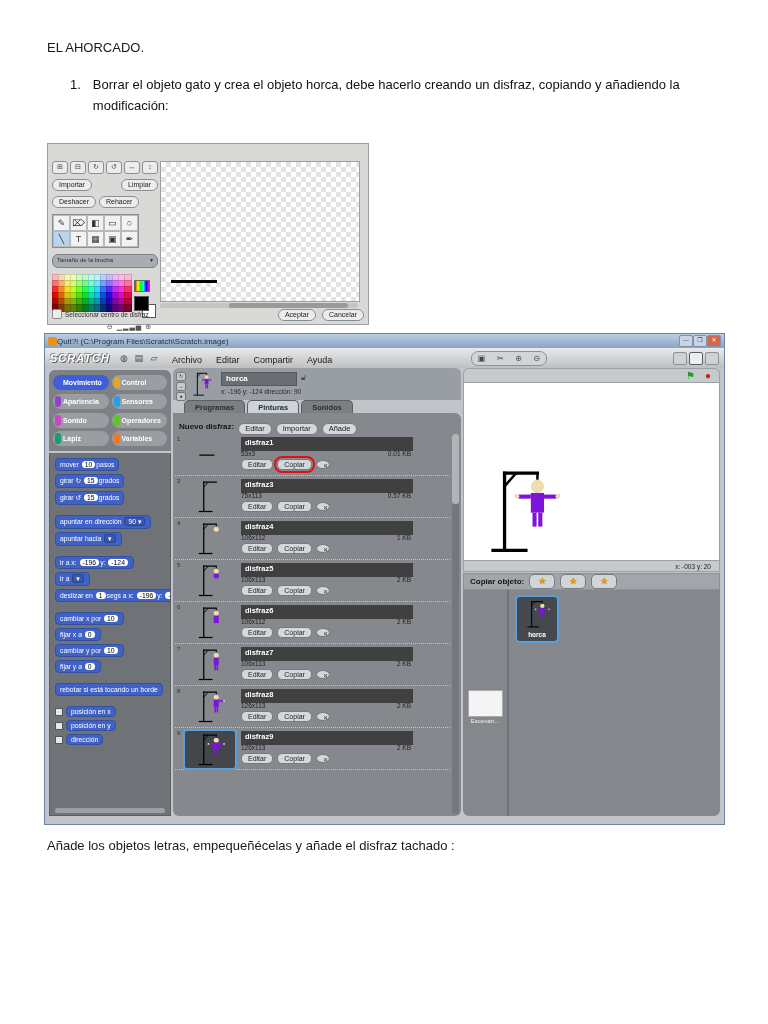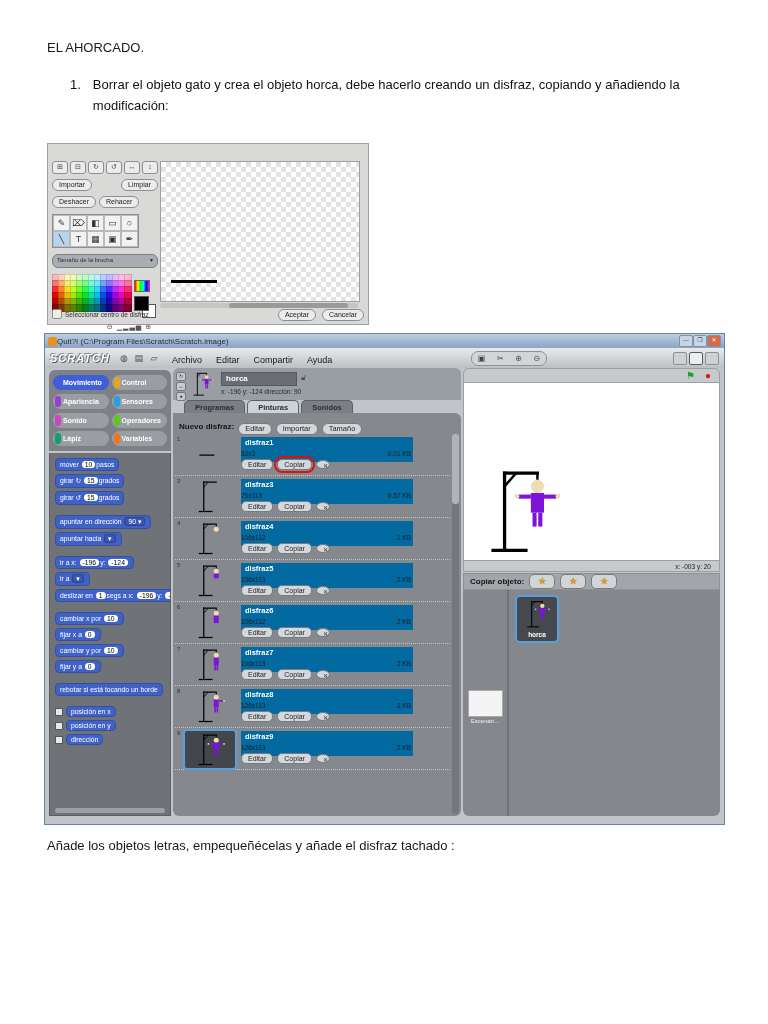--- a/index.html
+++ b/index.html
@@ -107,21 +107,21 @@
   .mp-content{position:absolute;top:45px;left:0;right:0;bottom:0;background:#85898d;border-radius:0 6px 6px 6px;}
   .mp-newrow{display:flex;align-items:center;gap:4px;padding:4px 0 0 6px;}
   .mp-newlabel{font-size:8px;font-weight:bold;color:#151515;}
   .ncbtn{background:#d5d8db;border:1px solid #777b7f;border-radius:6px;font-size:7.5px;height:12px;line-height:10px;padding:0 6px;color:#222;}
   .mp-list{position:absolute;top:21px;left:2px;right:11px;bottom:2px;overflow:hidden;}
   .crow{position:relative;height:41px;border-bottom:1px dotted #c3c7ca;}
   .cnum{position:absolute;left:2px;top:2px;font-size:6px;color:#333;}
   .cthumb{position:absolute;left:10px;top:2px;width:50px;height:37px;display:flex;align-items:center;justify-content:center;}
   .cthumb svg{height:35px;width:46px;}
   .crow.selrow .cthumb{background:#43474c;border:2px solid #58a0dd;border-radius:4px;left:8px;top:1px;}
-  .cname{position:absolute;left:66px;top:3px;width:168px;height:25px;background:#0369a1;color:#fff;
+  .cname{position:absolute;left:66px;top:3px;width:168px;height:14px;background:#404040;color:#fff;
       font-size:7.5px;font-weight:bold;line-height:11px;padding-left:4px;}
   .cmeta{position:absolute;left:66px;top:16px;width:170px;display:flex;justify-content:space-between;font-size:6.5px;color:#1c1e20;}
   .cbtns{position:absolute;left:66px;top:25px;display:flex;gap:4px;align-items:center;}
   .cbtn{background:#d5d8db;border:1px solid #777b7f;border-radius:5px;font-size:7px;height:11px;line-height:9px;padding:0 6px;color:#222;}
   .cbtn.hl{outline:2.5px solid #dd1111;outline-offset:1px;}
   .cdel{width:9px;height:9px;border-radius:50%;background:#d5d8db;border:1px solid #777b7f;font-size:6px;line-height:8px;text-align:center;color:#333;}
   .mp-scroll{position:absolute;top:21px;right:2px;bottom:2px;width:7px;background:#74787c;border-radius:3px;}
   .mp-scroll .mth{width:100%;height:70px;background:#b0b4b8;border-radius:3px;}
   
   .rp{position:absolute;left:414px;right:0;top:0;bottom:4px;}
@@ -395,21 +395,21 @@
           <div class="mp-info">x: -196 y: -124 dirección: 90</div>
         </div>
         <div class="mp-tabs" id="tabs">
             <span class="tab">Programas</span>
             <span class="tab active">Pinturas</span>
             <span class="tab">Sonidos</span>
           </div>
         <div class="mp-content">
           <div class="mp-newrow">
             <span class="mp-newlabel">Nuevo disfraz:</span>
-            <span id="newCostumeBtns"><button class="ncbtn" style="margin-right: 4px;">Editar</button><button class="ncbtn" style="margin-right: 4px;">Importar</button><button class="ncbtn" style="margin-right: 4px;">Tamaño</button></span>
+            <span id="newCostumeBtns"><button class="ncbtn" style="margin-right: 4px;">Editar</button><button class="ncbtn" style="margin-right: 4px;">Importar</button><button class="ncbtn" style="margin-right: 4px;">Añade</button></span>
           </div>
           <div class="mp-list" id="clist">
               <div class="crow">
                 <span class="cnum">1</span>
                 <span class="cthumb">
                   <svg viewBox="0 0 100 112">
                     <line x1="16" y1="58" x2="64" y2="58" stroke="#000" stroke-width="4"></line>
                   </svg>
                 </span>
                 <div class="cname">disfraz1</div>

